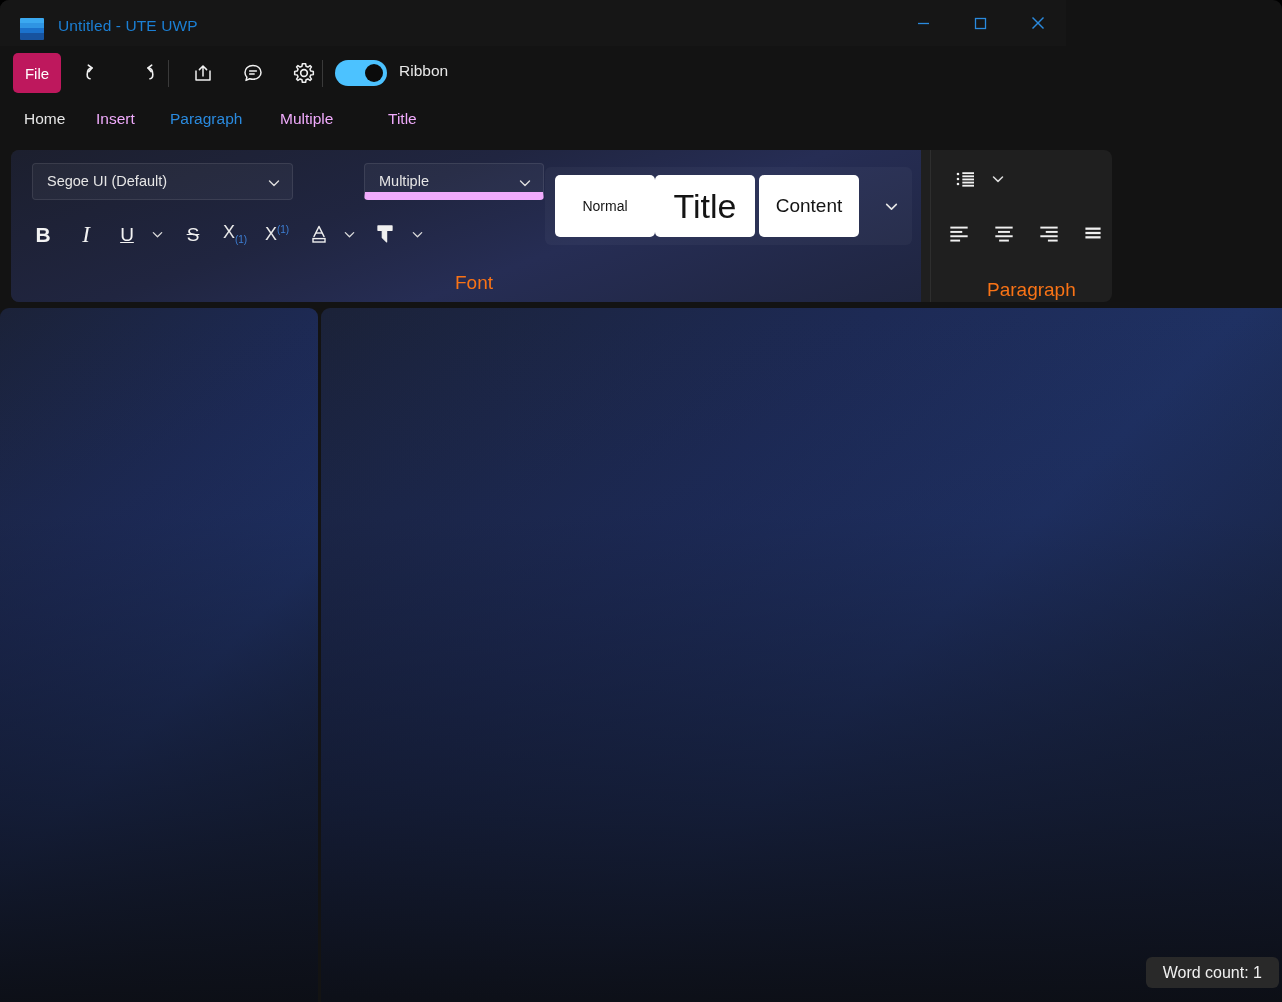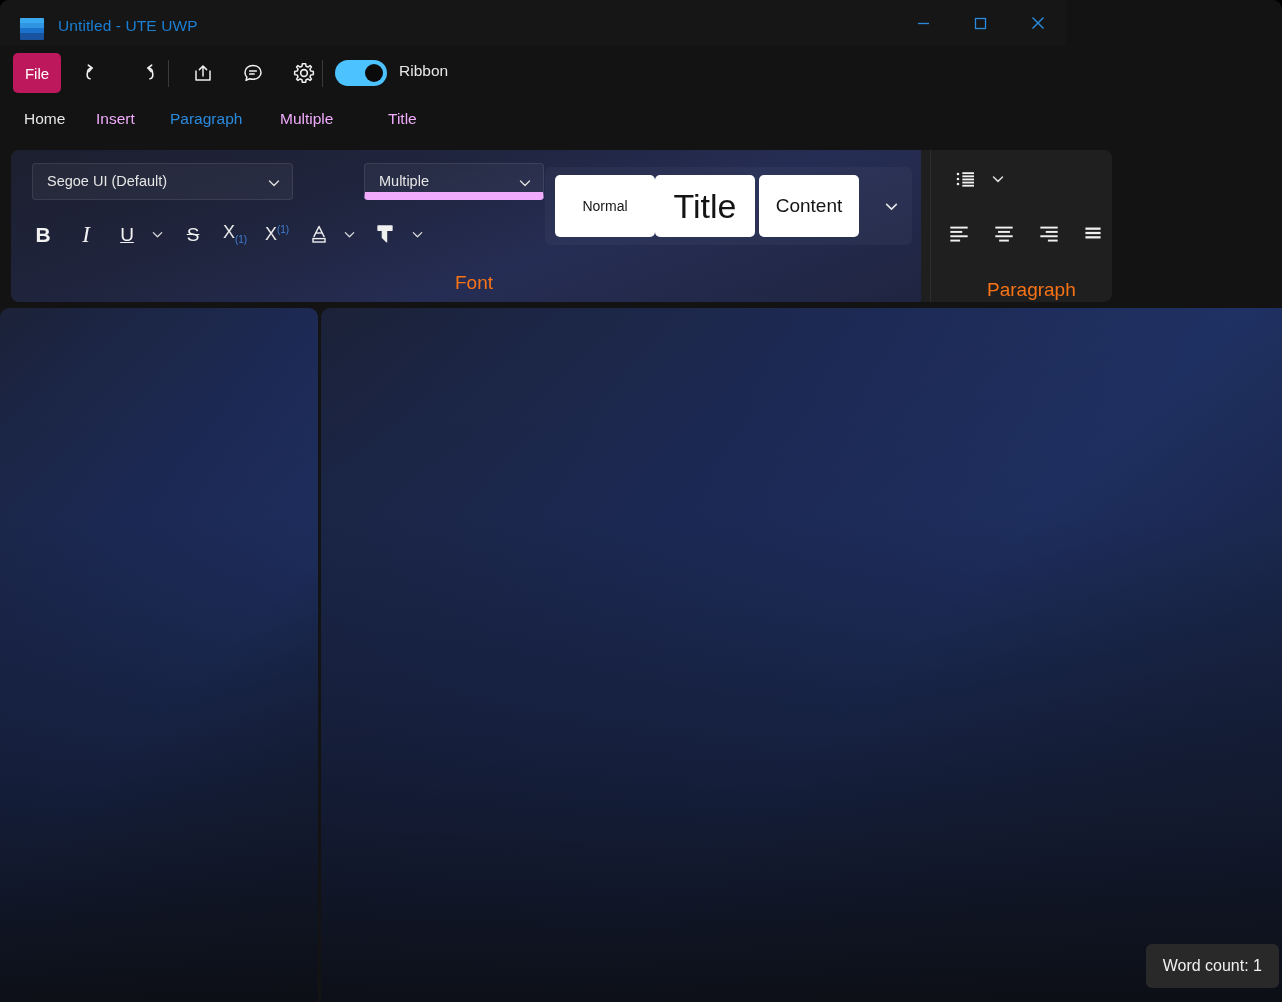--- a/index.html
+++ b/index.html
@@ -272,21 +272,21 @@
         rgba(16,22,40,0.75) 72%,
         rgba(12,14,20,0.95) 100%),
       linear-gradient(135deg, #1b2238 0%, #1d2a55 34%, #1f3163 56%, #1a2748 78%, #16203a 100%);
   }
   .pane-left { left: 0; width: 318px; }
   .pane-main { left: 321px; width: 961px; border-radius: 9px 0 0 0; }
 
   .wordcount {
     position: absolute;
     right: 3px; bottom: 14px;
-    height: 44px;
+    height: 31px;
     padding: 0 17px;
     border-radius: 6px;
     background: #292929;
     color: #f0f0f0;
     font-size: 16px;
     display: flex;
     align-items: center;
   }
 </style>
 </head>

